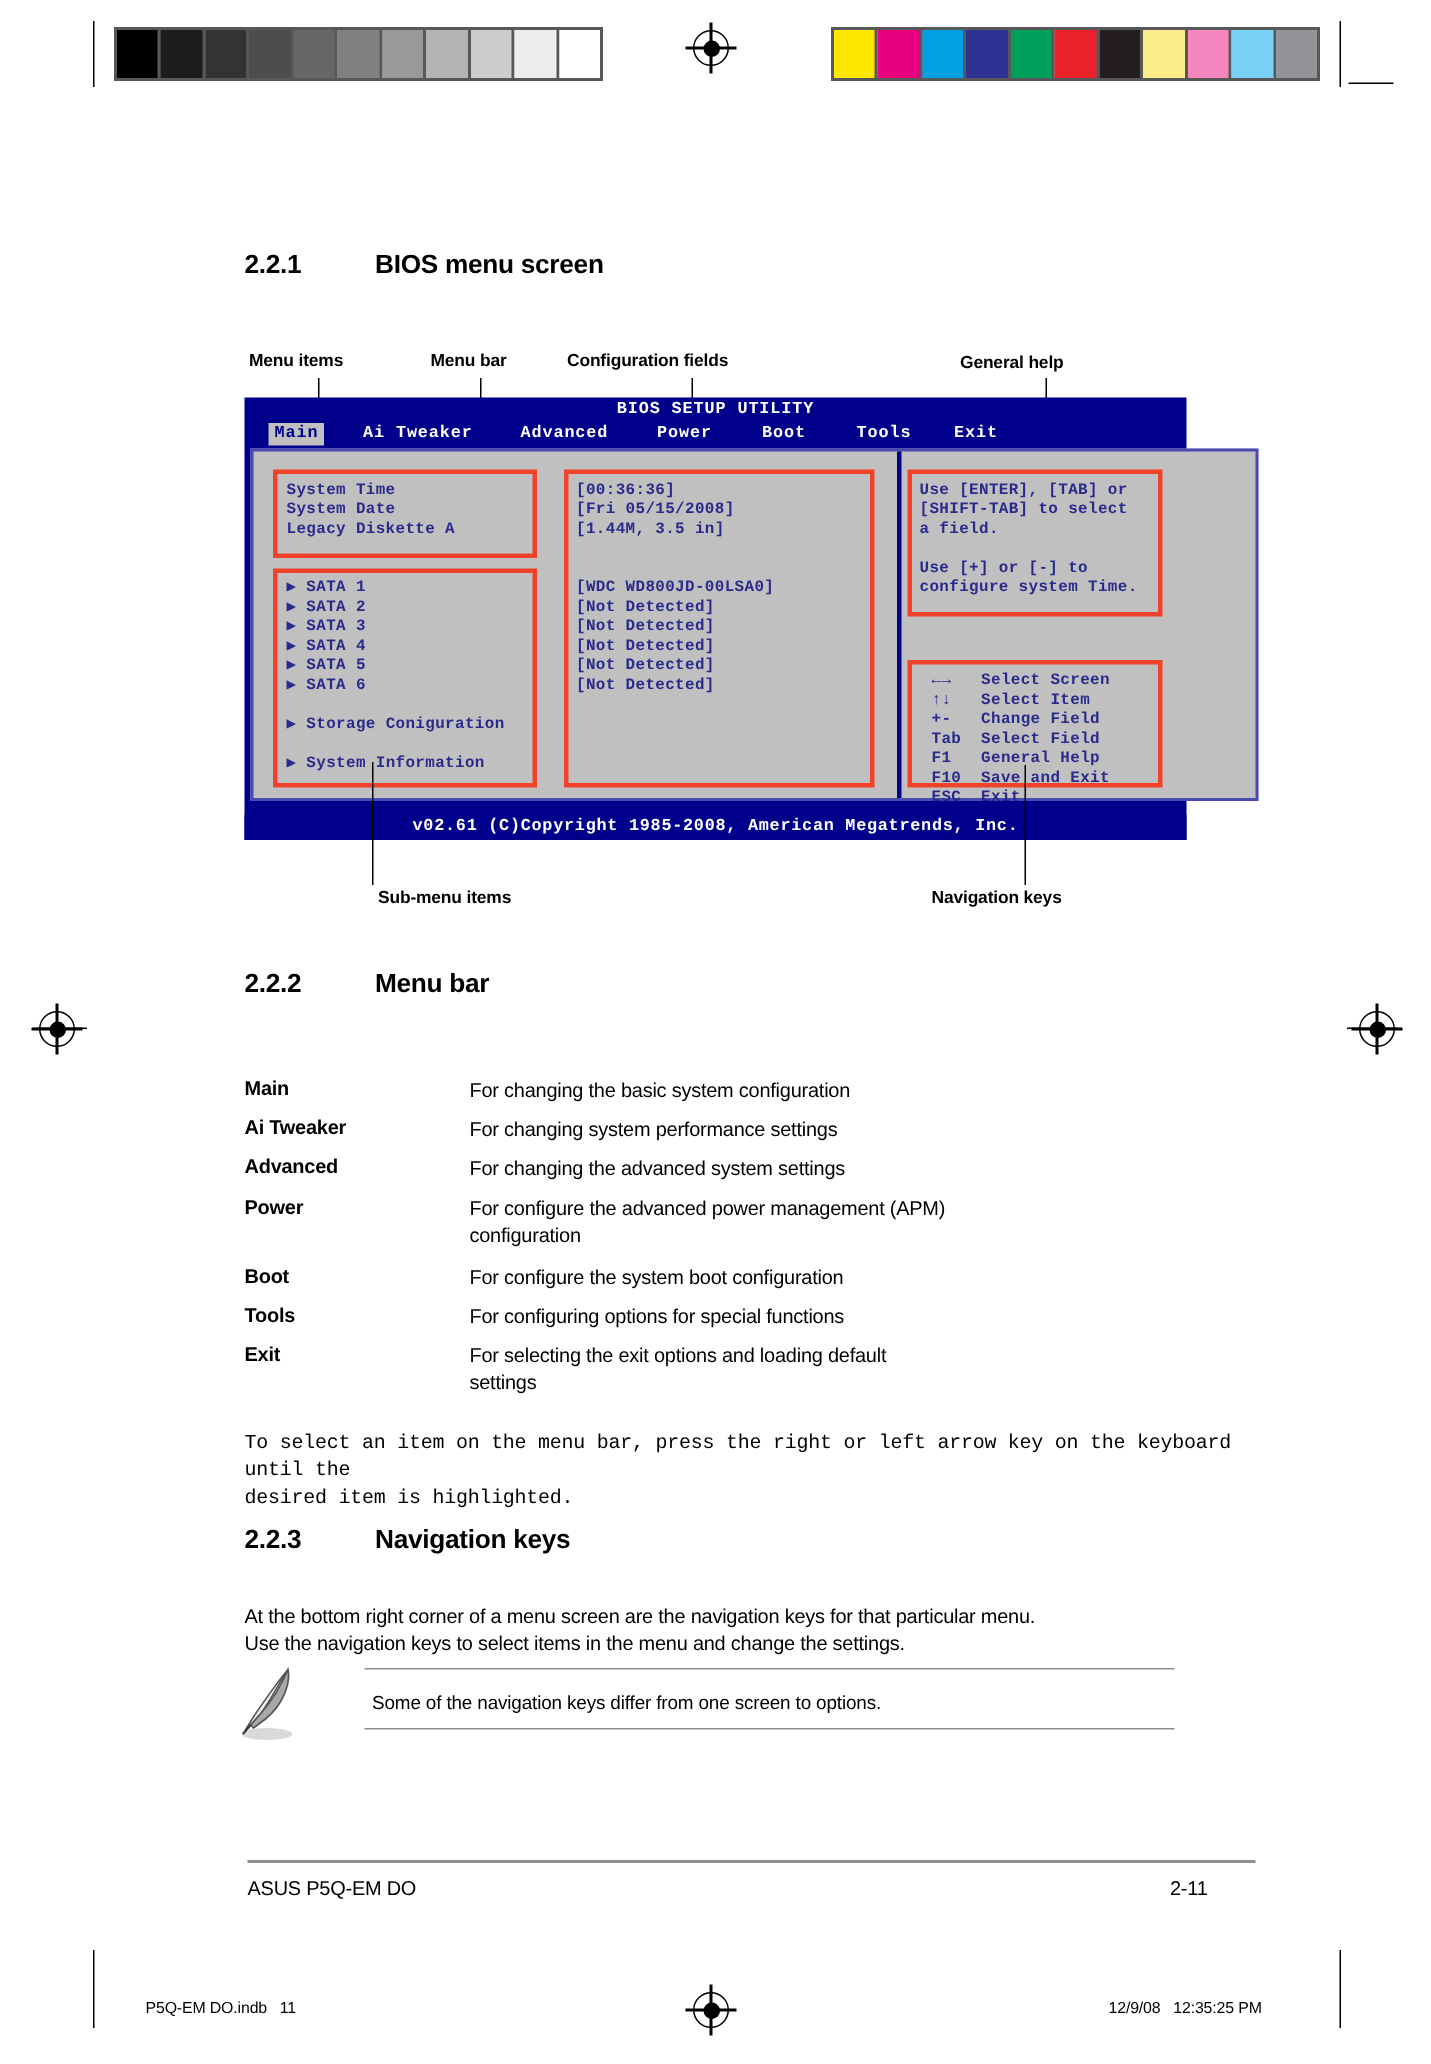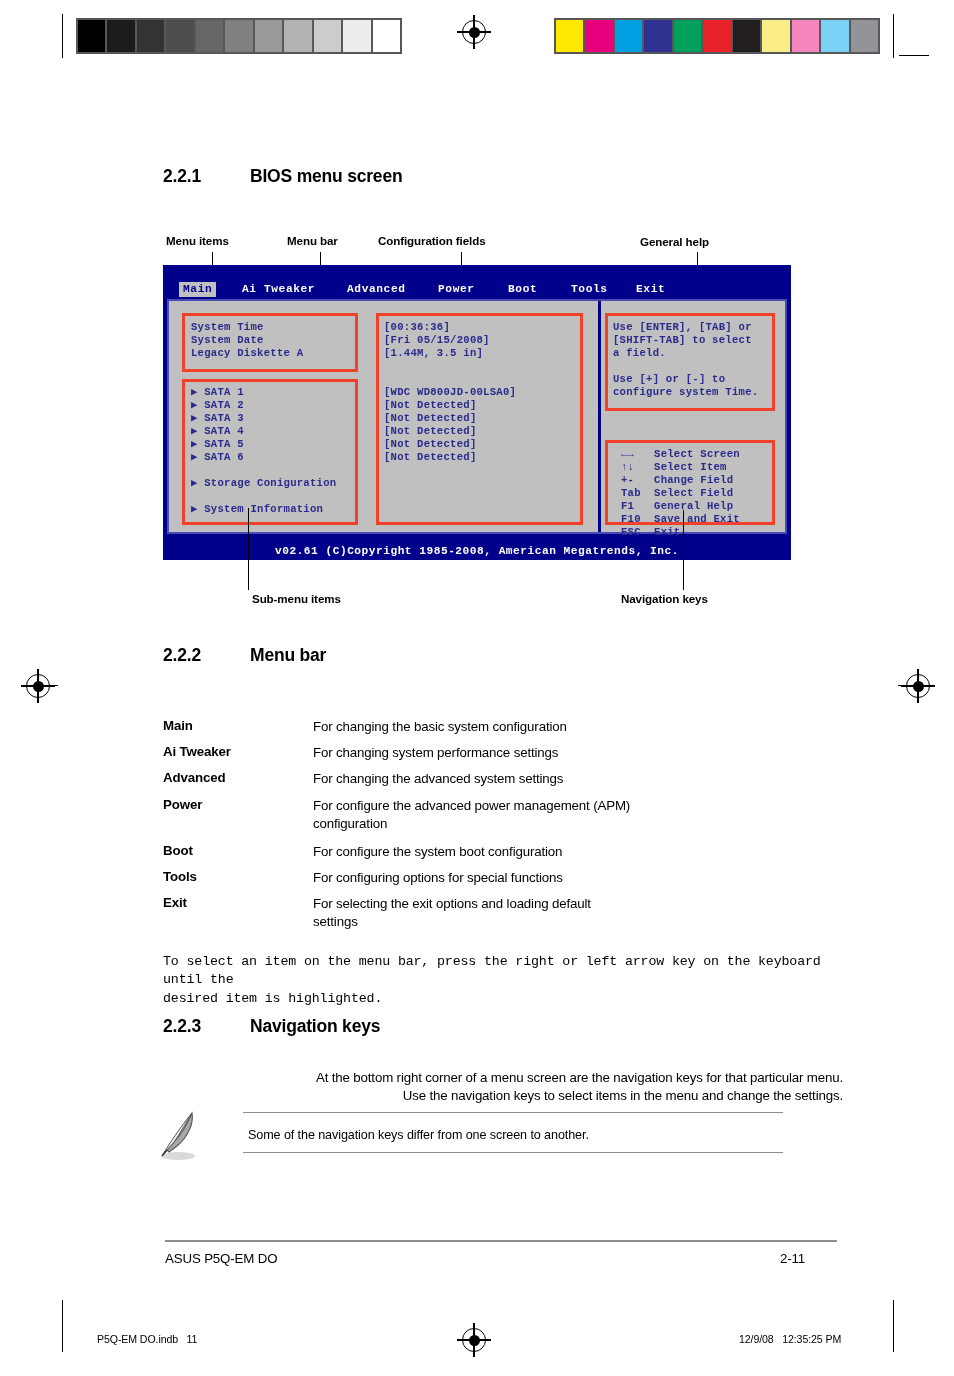--- a/index.html
+++ b/index.html
@@ -133,21 +133,21 @@
     white-space: nowrap;
   }
   .bios-menubar .mi.active {
     background: #c0c0c0;
     color: #00008b;
   }
 
   .bios-body {
     position: absolute;
     left: 4px; top: 34px;
-    width: 620px;
+    width: 672px;
     height: 235px;
     background: #c0c0c0;
     border: 2px solid #4a4ab4;
     box-sizing: border-box;
   }
   .bios-split {
     position: absolute;
     left: 429px; top: 0;
     width: 3px; height: 100%;
     background: #00008b;
@@ -302,20 +302,21 @@
   <div class="callout" style="left:287px;top:234px;">Menu bar</div>
   <div class="leader" style="left:320px;top:252px;height:40px;"></div>
 
   <div class="callout" style="left:378px;top:234px;">Configuration fields</div>
   <div class="leader" style="left:461px;top:252px;height:70px;"></div>
 
   <div class="callout" style="left:640px;top:235px;">General help</div>
   <div class="leader" style="left:697px;top:252px;height:70px;"></div>
 
   <div class="bios">
+    <div class="bios-title">BIOS SETUP UTILITY</div>
 
     <div class="bios-menubar">
       <div class="mi active" style="left:16px;">Main</div>
       <div class="mi" style="left:75px;">Ai Tweaker</div>
       <div class="mi" style="left:180px;">Advanced</div>
       <div class="mi" style="left:271px;">Power</div>
       <div class="mi" style="left:341px;">Boot</div>
       <div class="mi" style="left:404px;">Tools</div>
       <div class="mi" style="left:469px;">Exit</div>
     </div>
@@ -405,31 +406,31 @@
   <div class="dl-term" style="left:163px;top:895px;">Exit</div>
   <div class="dl-desc" style="left:313px;top:895px;width:500px;white-space:pre-line;">For selecting the exit options and loading default
 settings</div>
 
   <div class="body-txt" style="left:163px;top:953px;width:670px;white-space:pre-line;font-family:Liberation Mono, monospace;">To select an item on the menu bar, press the right or left arrow key on the keyboard until the
 desired item is highlighted.</div>
 
   <div class="h-num" style="left:163px;top:1016px;">2.2.3</div>
   <div class="h-txt" style="left:250px;top:1016px;">Navigation keys</div>
 
-  <div class="body-txt" style="left:163px;top:1069px;width:680px;white-space:pre-line;text-align:right;">At the bottom right corner of a menu screen are the navigation keys for that particular menu.
+  <div class="body-txt" style="left:163px;top:1069px;width:680px;white-space:pre-line;">At the bottom right corner of a menu screen are the navigation keys for that particular menu.
 Use the navigation keys to select items in the menu and change the settings.</div>
 
   <svg class="quill" width="42" height="52" viewBox="0 0 42 52" xmlns="http://www.w3.org/2000/svg">
     <ellipse cx="20" cy="46" rx="17" ry="4" fill="#d9d9d9"></ellipse>
     <path d="M34 3 C36 13 30 27 19 36 L11 42 L9 40 L16 32 C25 22 31 10 34 3 Z" fill="#a8a8a8" stroke="#555" stroke-width="1.1"></path>
     <path d="M34 3 C28 12 22 24 16 32 L9 40 L8.2 41.6 L4 46 L6.4 42 L12 33 C19 23 27 11 34 3 Z" fill="#f2f2f2" stroke="#555" stroke-width="1"></path>
     <path d="M4 46 L9 40" stroke="#333" stroke-width="1.2"></path>
   </svg>
   <div class="note-rule" style="top:1112px;"></div>
-  <div class="note-txt" style="top:1128px;">Some of the navigation keys differ from one screen to another.</div>
+  <div class="note-txt" style="top:1128px;">Some of the navigation keys differ from one screen to options.</div>
   <div class="note-rule" style="top:1152px;"></div>
 
   <div class="foot-rule"></div>
   <div class="foot-left">ASUS P5Q-EM DO</div>
   <div class="foot-right">2-11</div>
 
   <div class="slug l">P5Q-EM DO.indb   11</div>
   <div class="slug r">12/9/08   12:35:25 PM</div>
 
 </div>

